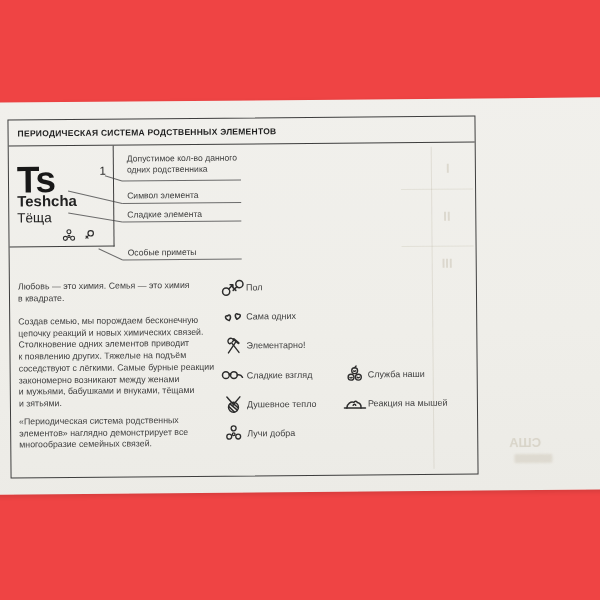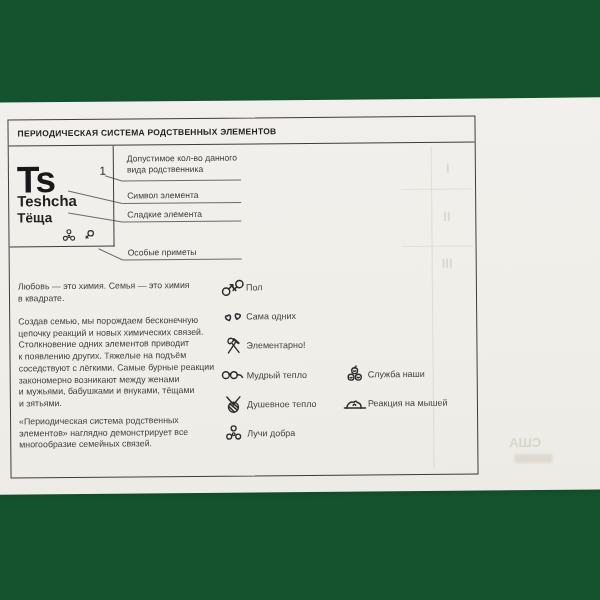--- a/index.html
+++ b/index.html
@@ -1,18 +1,18 @@
 <!DOCTYPE html>
 <html><head>
 <meta charset="utf-8">
 <style>
   html,body{margin:0;padding:0;}
   .photo{
     position:relative;width:600px;height:600px;overflow:hidden;
-    background:#14532d;
+    background:#ef4444;
     font-family:"Liberation Sans","DejaVu Sans",sans-serif;
     -webkit-font-smoothing:antialiased;
   }
   .sheet{
     position:absolute;left:-6px;top:100px;width:612px;height:392px;
     background:linear-gradient(178deg,#f1f0ec 0%,#efeee9 60%,#ecebe6 100%);
     transform:rotate(-0.5deg);
     box-shadow:0 2px 5px rgba(0,0,0,0.12);
   }
   .frame{
@@ -24,21 +24,21 @@
     display:flex;align-items:center;padding-left:9px;
     font-size:8.5px;font-weight:bold;letter-spacing:0.25px;color:#1e1e1e;
   }
   .element-tile{
     position:absolute;left:0;top:26.4px;width:104px;height:100px;
     border-right:1.4px solid #3e3e3e;border-bottom:1.4px solid #3e3e3e;
   }
   .el-symbol{position:absolute;left:8px;top:15px;font-size:37px;font-weight:bold;color:#181818;letter-spacing:-1.5px;line-height:1;}
   .el-count{position:absolute;right:7px;top:19px;font-size:11.5px;color:#2a2a2a;}
   .el-latin{position:absolute;left:8px;top:46px;font-size:15px;font-weight:bold;color:#222;}
-  .el-cyr{position:absolute;left:8px;top:64px;font-size:13.5px;font-weight:bold;color:#222;text-align:center;}
+  .el-cyr{position:absolute;left:8px;top:64px;font-size:13.5px;font-weight:normal;color:#222;text-align:center;}
   .el-icons{position:absolute;left:51px;top:81px;display:flex;gap:3px;align-items:center;}
   .callout{
     position:absolute;left:118px;font-size:8.6px;color:#3c3c3c;
     line-height:11px;white-space:pre-line;
   }
   .lines{position:absolute;left:0;top:0;pointer-events:none;}
   .para{
     position:absolute;left:8px;width:206px;
     font-size:8.8px;line-height:11.7px;color:#414141;white-space:pre-line;
   }
@@ -97,21 +97,21 @@
           <span>
             <svg class="ico" width="16" height="16" viewBox="0 0 20 20">
               <circle cx="12.8" cy="6.8" r="3.4"></circle>
                 <path d="M10.4 9.2 L6.8 12.8 M7 10.4 L9.4 12.8"></path>
             </svg>
           </span>
         </div>
       </div>
 
       <div class="callout" style="top:34px">Допустимое кол-во данного
-вида родственника</div>
+одних родственника</div>
       <div class="callout" style="top:71px">Символ элемента</div>
       <div class="callout" style="top:89.5px">Сладкие элемента</div>
       <div class="callout" style="top:127.5px">Особые приметы</div>
 
       <div class="para" style="top:161px">Любовь — это химия. Семья — это химия
 в квадрате.</div>
       <div class="para" style="top:196px">Создав семью, мы порождаем бесконечную
 цепочку реакций и новых химических связей.
 Столкновение одних элементов приводит
 к появлению других. Тяжелые на подъём
@@ -155,21 +155,21 @@
         <span class="legend-label">Элементарно!</span>
       </div>
       <div class="legend-item" style="left:209px;top:242px">
         <span class="legend-icon">
           <svg class="ico" width="26" height="15" viewBox="0 0 26 15">
             <circle cx="5.2" cy="7.5" r="3.4"></circle>
               <circle cx="13.2" cy="7.5" r="3.4"></circle>
             <path d="M8.6 6.8 Q9.7 5.7 10 6.8 M16.6 7.5 C19.4 6.8 20.6 7.6 21.8 9.8"></path>
           </svg>
         </span>
-        <span class="legend-label">Мудрый тепло</span>
+        <span class="legend-label">Сладкие взгляд</span>
       </div>
       <div class="legend-item" style="left:209px;top:271px">
         <span class="legend-icon">
           <svg class="ico" width="23" height="23" viewBox="0 0 24 24">
             <path d="M5.2 4.5 L12.4 13 M18.8 4.5 L11.6 13"></path>
             <circle cx="12" cy="15.3" r="5.2"></circle>
             <path d="M8.6 12 L16 18.3 M7.2 14.6 L13 20.2 M11 10.6 L17 16"></path>
           </svg>
         </span>
         <span class="legend-label">Душевное тепло</span>

